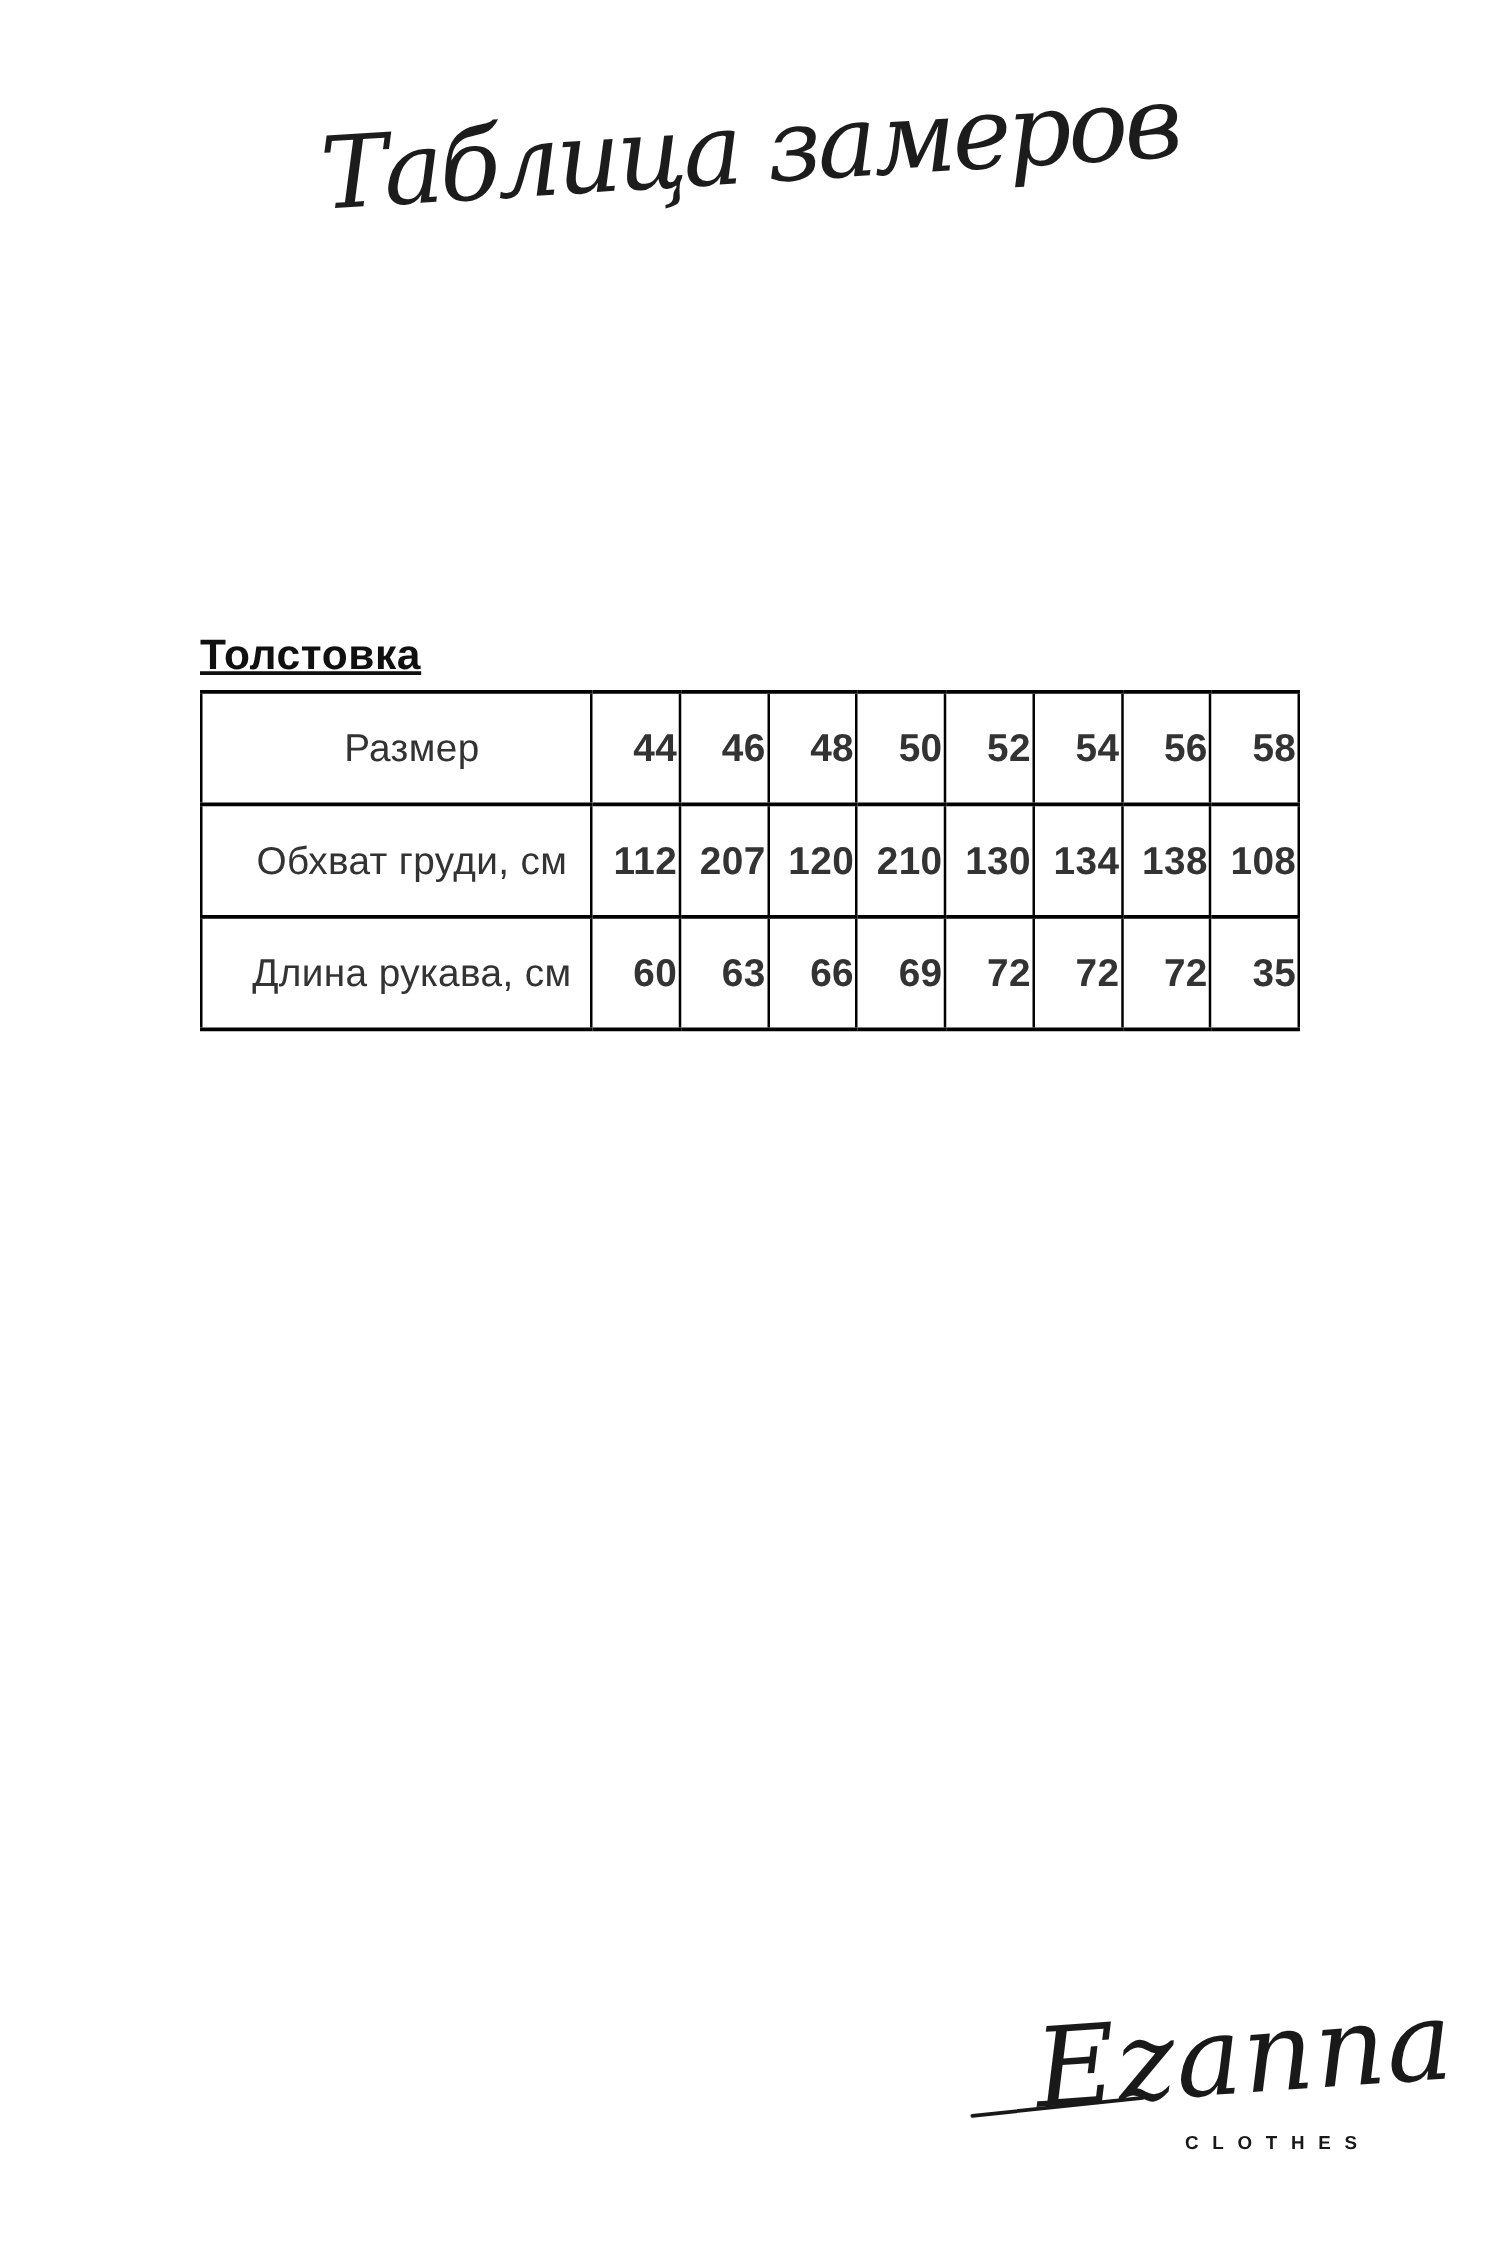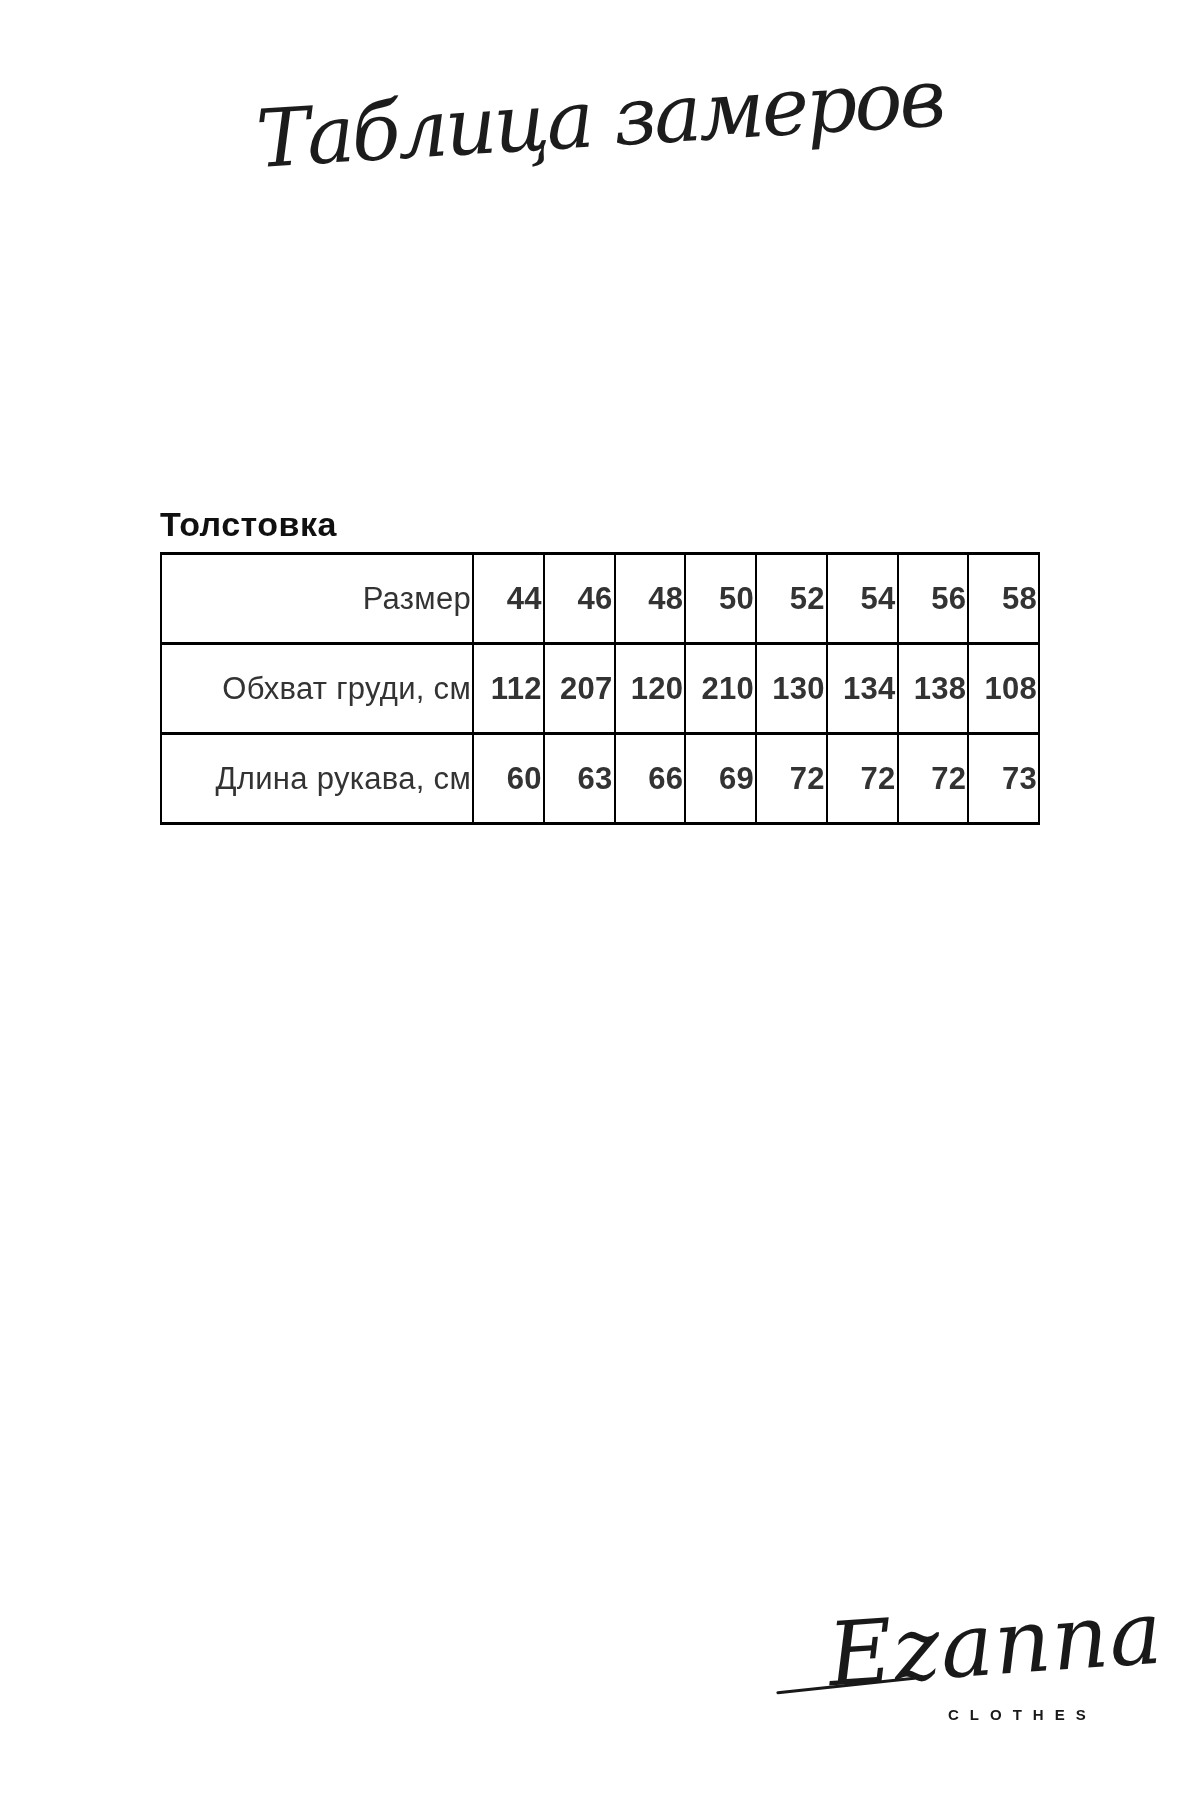--- a/index.html
+++ b/index.html
@@ -37,20 +37,21 @@
   
   .product-heading {
     position: absolute;
     left: 160px; top: 504px;
     margin: 0;
     font-size: 34px;
     line-height: 40px;
     font-weight: bold;
     letter-spacing: 0.5px;
     color: #101010;
+    text-decoration: underline;
   }
 
   
   .size-table {
     position: absolute;
     left: 160px; top: 552px;
     width: 878px;
     border-collapse: collapse;
     table-layout: fixed;
   }
@@ -59,21 +60,21 @@
     border-top-width: 3px;
     border-bottom-width: 3px;
     height: 85px;
     font-size: 31px;
     font-weight: 400;
     color: #333333;
     letter-spacing: 0.3px;
     overflow: hidden;
     white-space: nowrap;
   }
-  .size-table td.lbl { text-align: right; padding-left: 26px; }
+  .size-table td.lbl { text-align: center; padding-left: 26px; }
   .size-table td.val { text-align: right; font-weight: bold; }
   col.c-label { width: 312px; }
   col.c-val   { width: 70.75px; }
 
   
   .brand {
     position: absolute;
     left: 780px; top: 1596px;
     width: 390px; height: 180px;
     pointer-events: none;
@@ -155,21 +156,21 @@
       </tr>
       <tr>
         <td class="lbl">Длина рукава, см</td>
         <td class="val">60</td>
         <td class="val">63</td>
         <td class="val">66</td>
         <td class="val">69</td>
         <td class="val">72</td>
         <td class="val">72</td>
         <td class="val">72</td>
-        <td class="val">73</td>
+        <td class="val">35</td>
       </tr>
     </tbody>
   </table>
 
   <div class="brand">
     <span class="brand-flourish"></span>
     <span class="brand-script">Ezanna</span>
     <span class="brand-sub">CLOTHES</span>
   </div>
 

